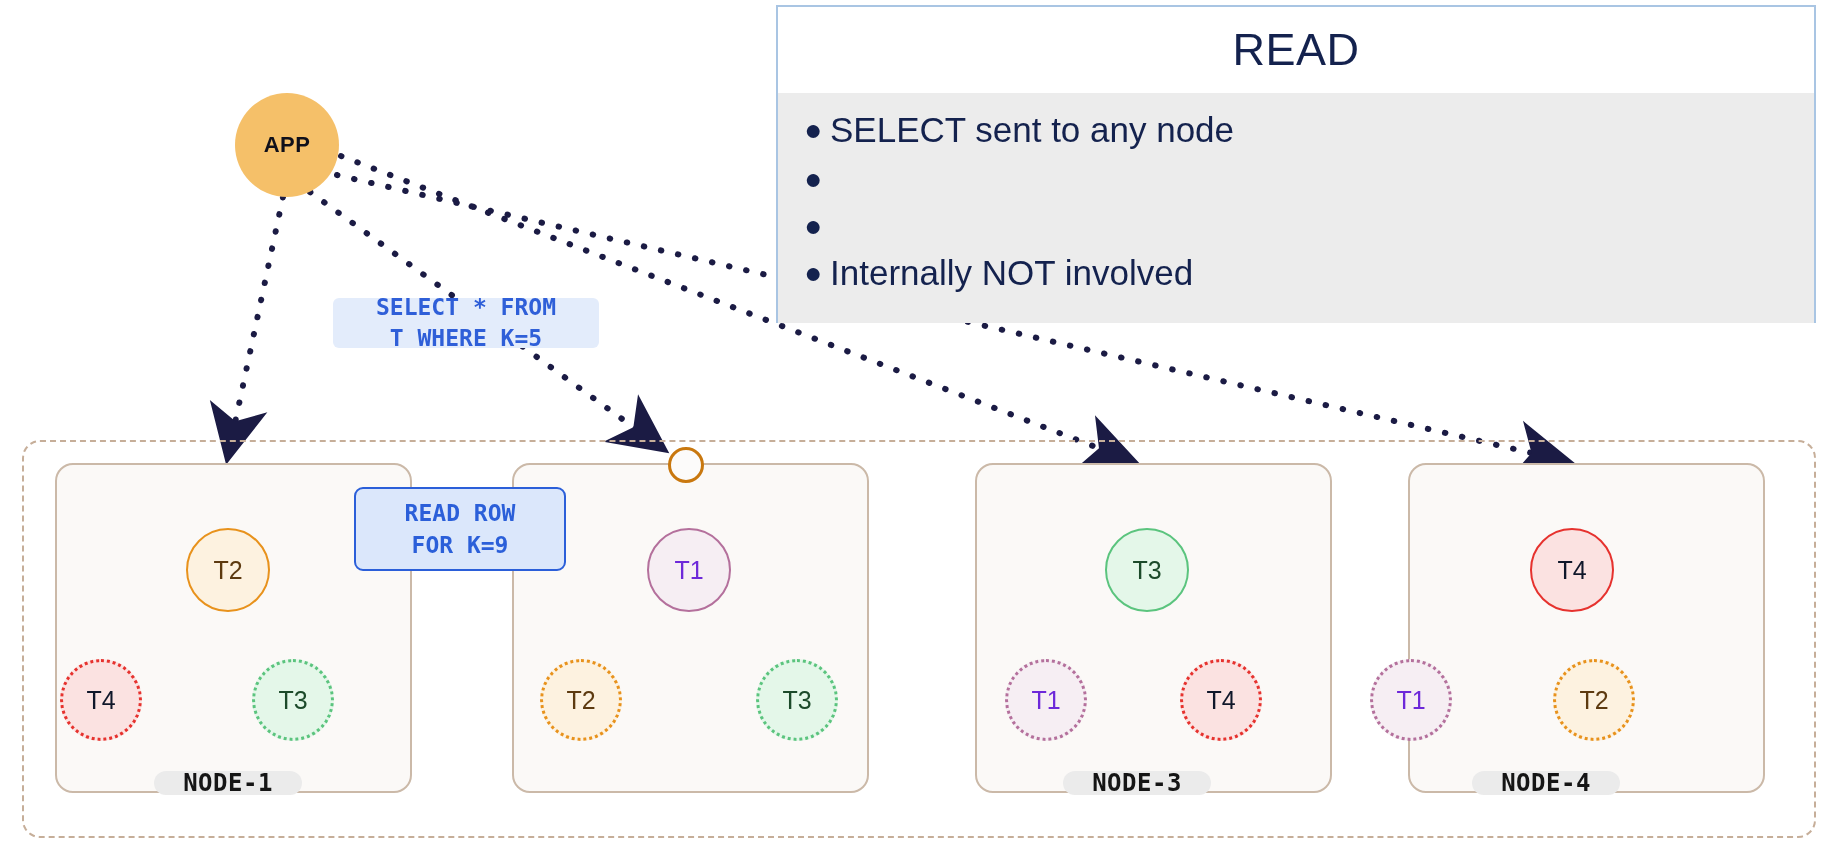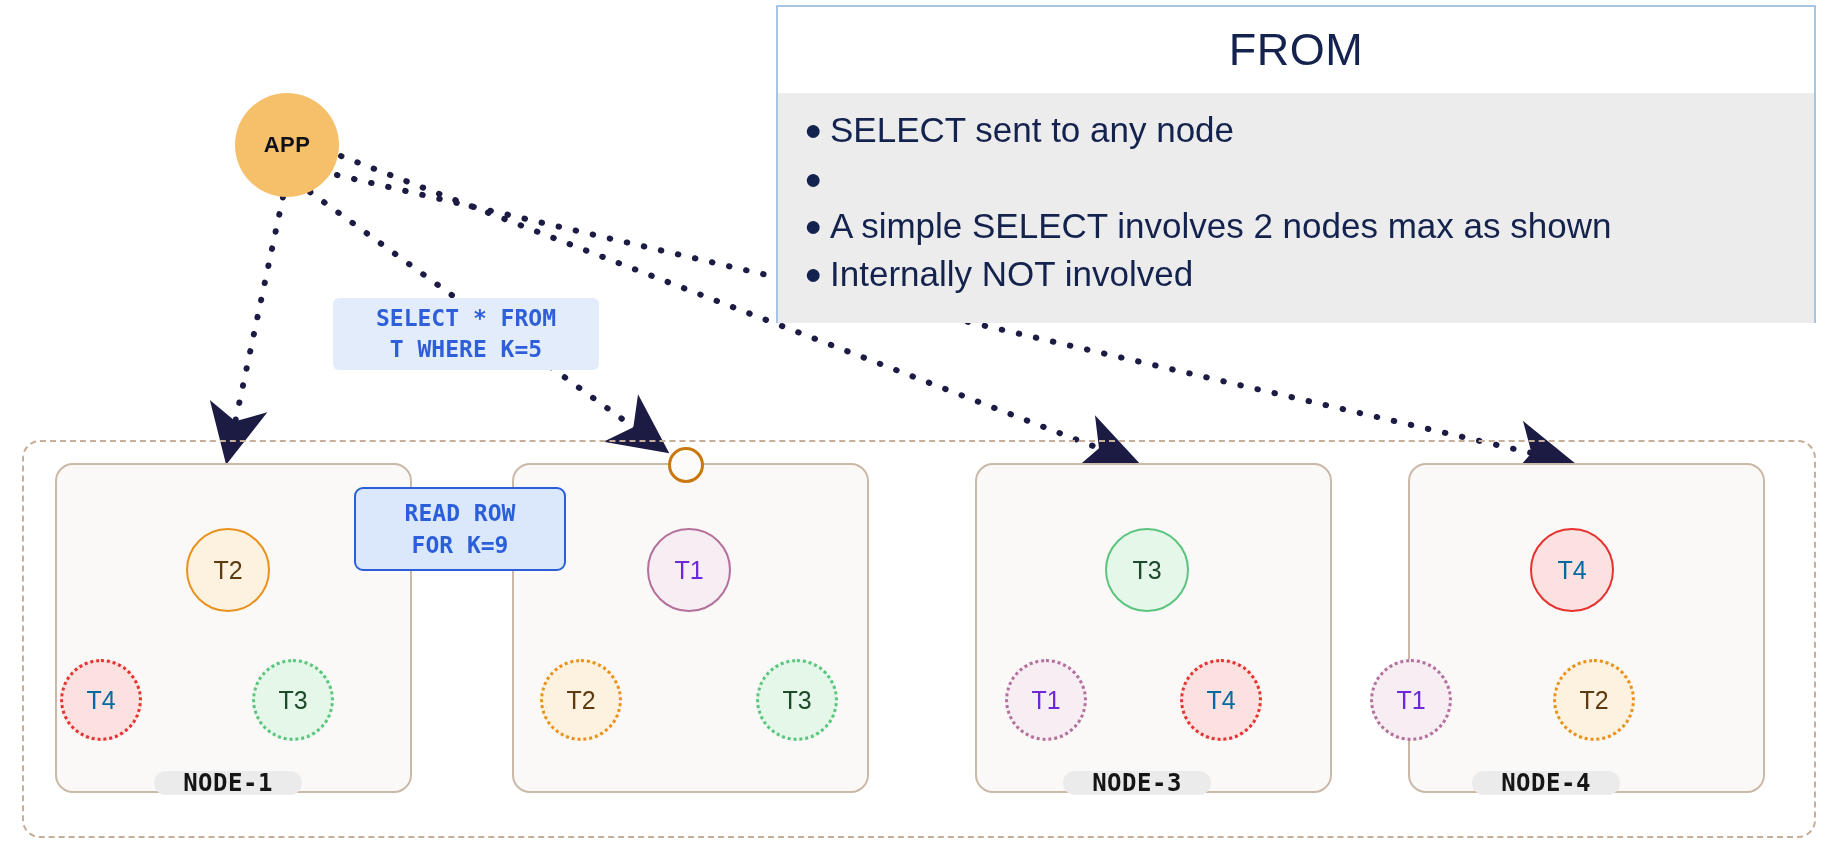--- a/index.html
+++ b/index.html
@@ -48,21 +48,21 @@
     color:#14224e;font-size:35px;line-height:1.33;
     margin-bottom:2px;
   }
   .reads-bullet{
     width:34px;flex:0 0 34px;text-align:center;
     font-size:30px;line-height:1.5;color:#14224e;
   }
 
   
   .sql-callout{
-    position:absolute;left:333px;top:298px;width:266px;height:72px;
+    position:absolute;left:333px;top:298px;width:266px;height:50px;
     background:#e3ecfb;border-radius:6px;
     display:flex;flex-direction:column;align-items:center;justify-content:center;
     font-family:"DejaVu Sans Mono", monospace;
     font-size:23px;font-weight:bold;color:#2f5fd8;line-height:1.35;
     z-index:5;
   }
 
   
   .read-callout{
     position:absolute;left:354px;top:487px;width:212px;height:84px;
@@ -106,21 +106,21 @@
     font-size:25px;box-sizing:border-box;
     z-index:3;
   }
   .tablet.leader{width:84px;height:84px;border-width:2.5px;border-style:solid;}
   .tablet.follower{width:82px;height:82px;border-width:3.5px;border-style:dotted;}
 
   
   .t-orange{border-color:#e8921c;background:#fdf2e0;color:#5d3a10;}
   .t-purple{border-color:#b4709c;background:#f6eef3;color:#6d28d9;}
   .t-green {border-color:#5bc47e;background:#e4f7e9;color:#1c4a2a;}
-  .t-red   {border-color:#e6322e;background:#fbe2e1;color:#0369a1;}
+  .t-red   {border-color:#e6322e;background:#fbe2e1;color:#0f172a;}
 
   
   .edge-dot{
     position:absolute;left:668px;top:447px;width:30px;height:30px;
     border:3px solid #c9780f;border-radius:50%;
     background:#fcfbfa;
     z-index:6;
   }
 </style>
 </head>
@@ -186,32 +186,31 @@
     <span>SELECT * FROM</span>
     <span>T WHERE K=5</span>
   </div>
 
   <div class="read-callout">
     <span>READ ROW</span>
     <span>FOR K=9</span>
   </div>
 
   <div class="reads-panel">
-    <div class="reads-title">FROM</div>
+    <div class="reads-title">READ</div>
     <div class="reads-body">
       <div class="reads-item">
         <span class="reads-bullet">●</span>
         <span>SELECT sent to any node</span>
       </div>
       <div class="reads-item">
         <span class="reads-bullet">●</span>
       </div>
       <div class="reads-item">
         <span class="reads-bullet">●</span>
-        <span>A simple SELECT involves 2 nodes max as shown</span>
       </div>
       <div class="reads-item">
         <span class="reads-bullet">●</span>
         <span>Internally NOT involved</span>
       </div>
     </div>
   </div>
 
 </div>
 

